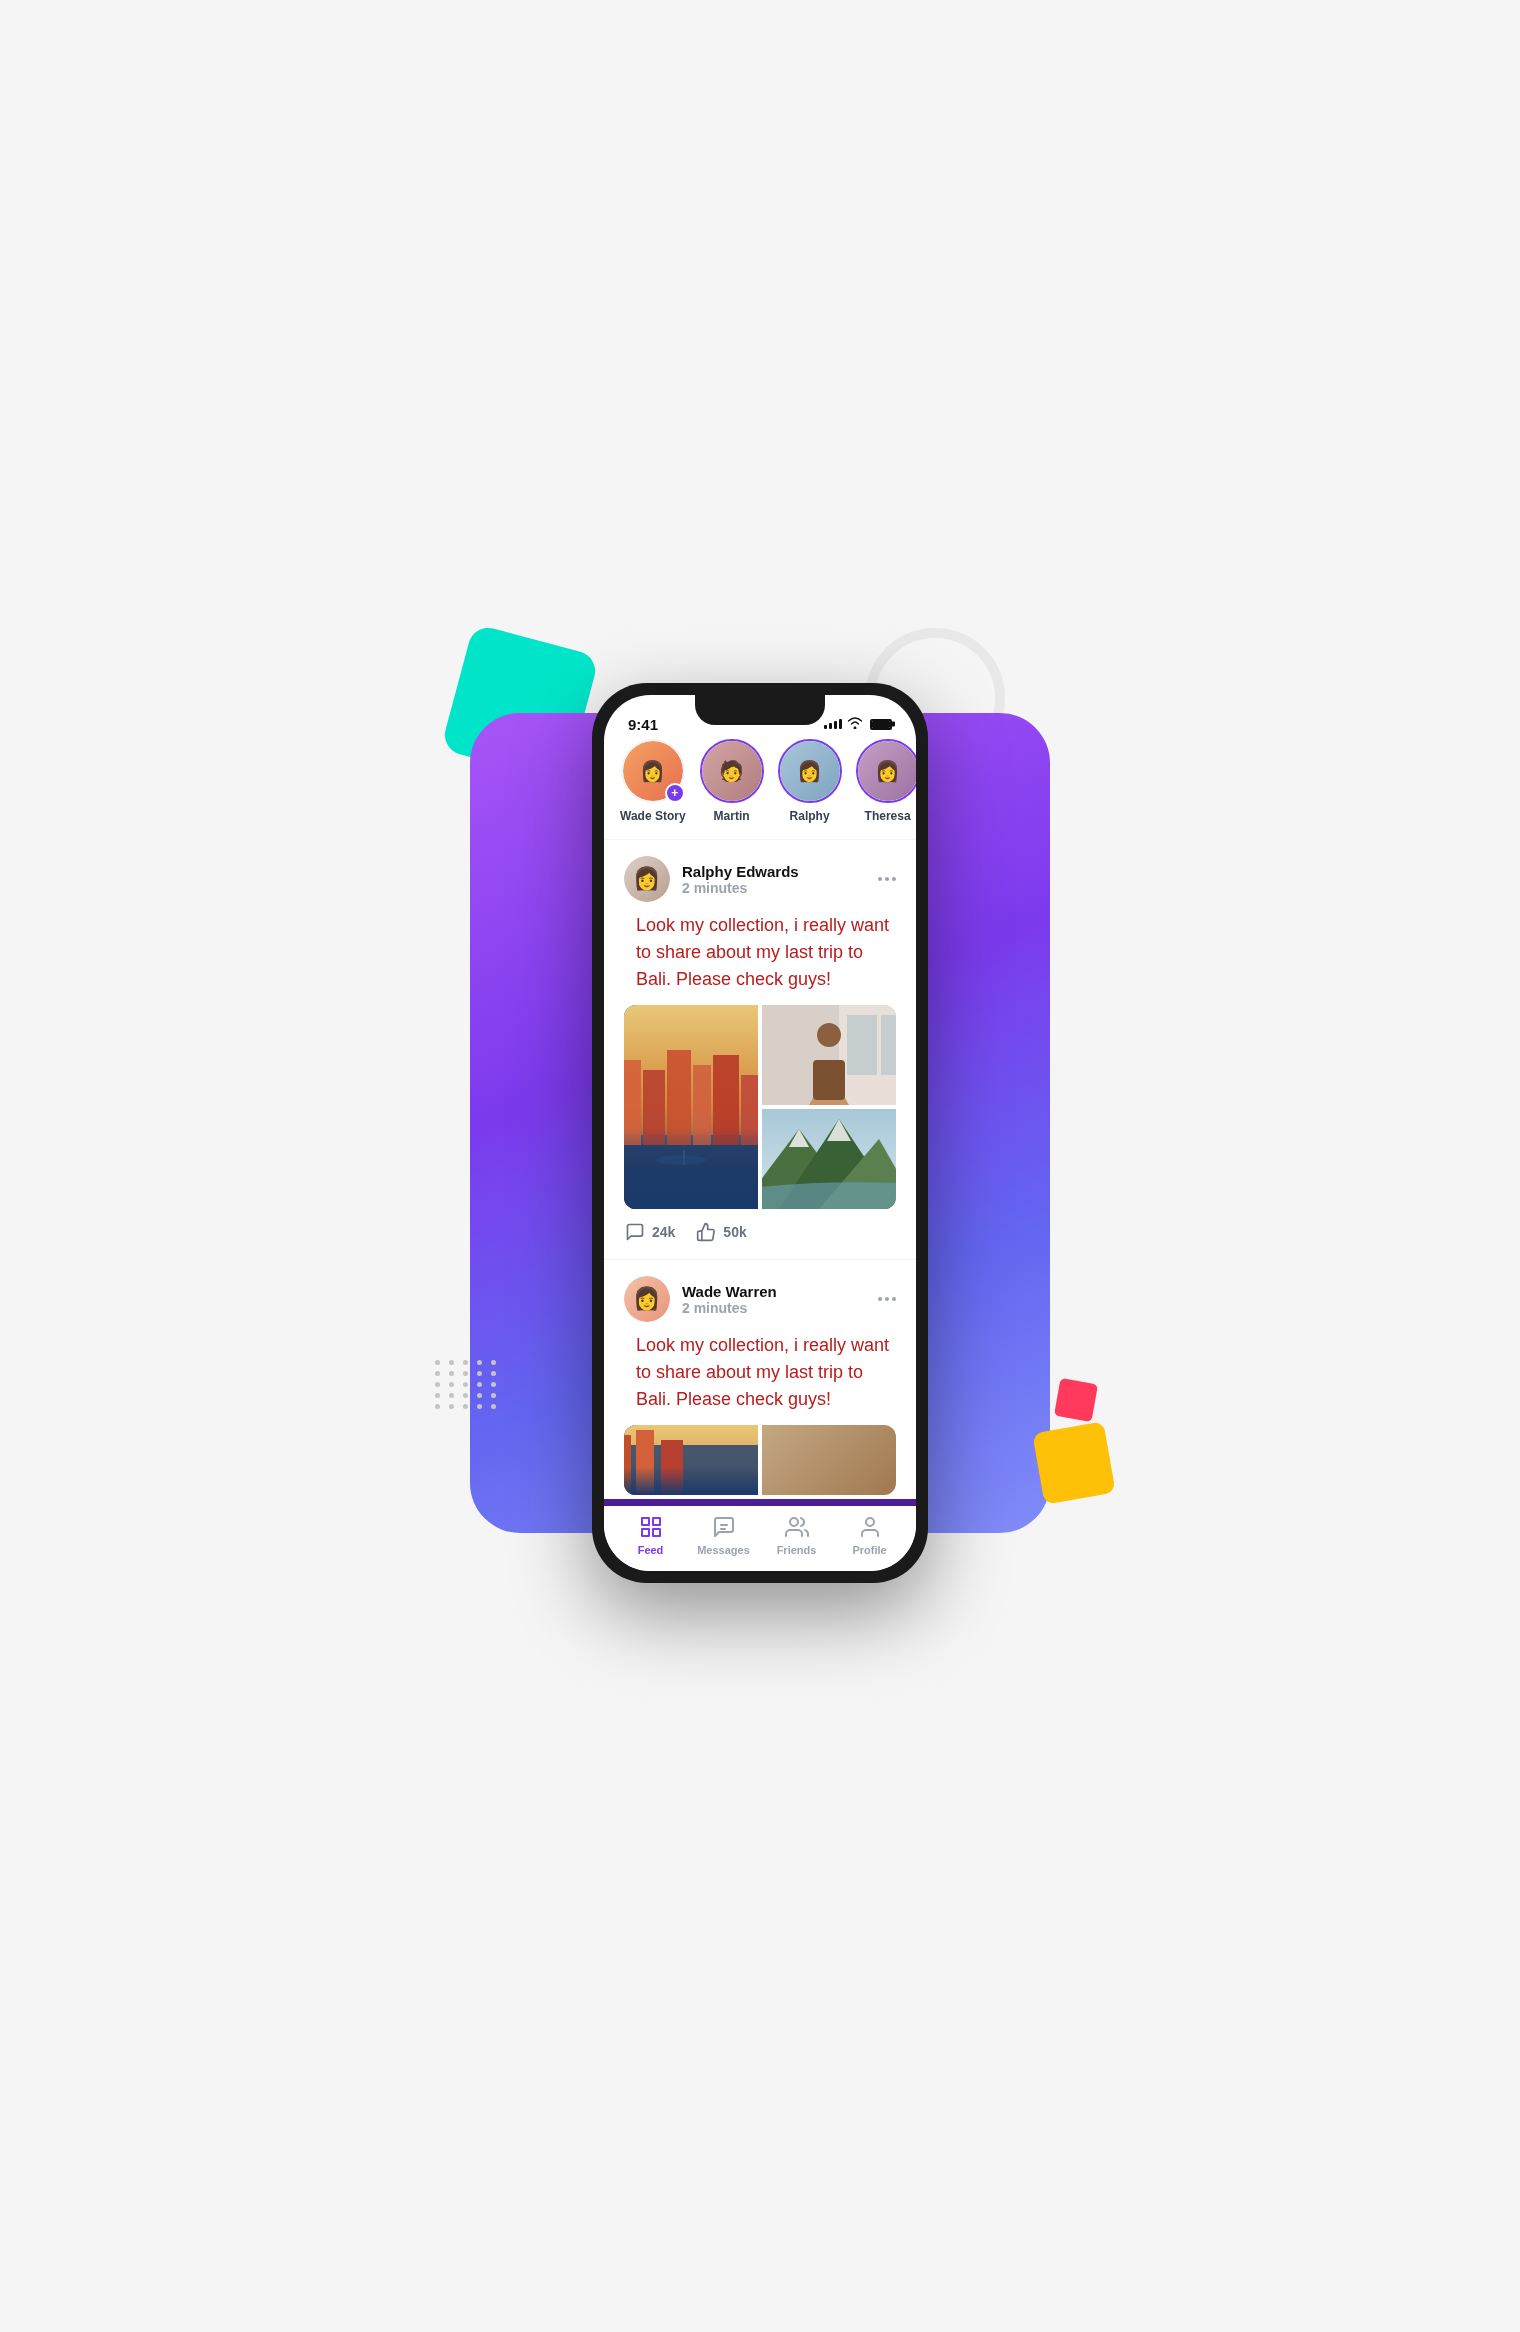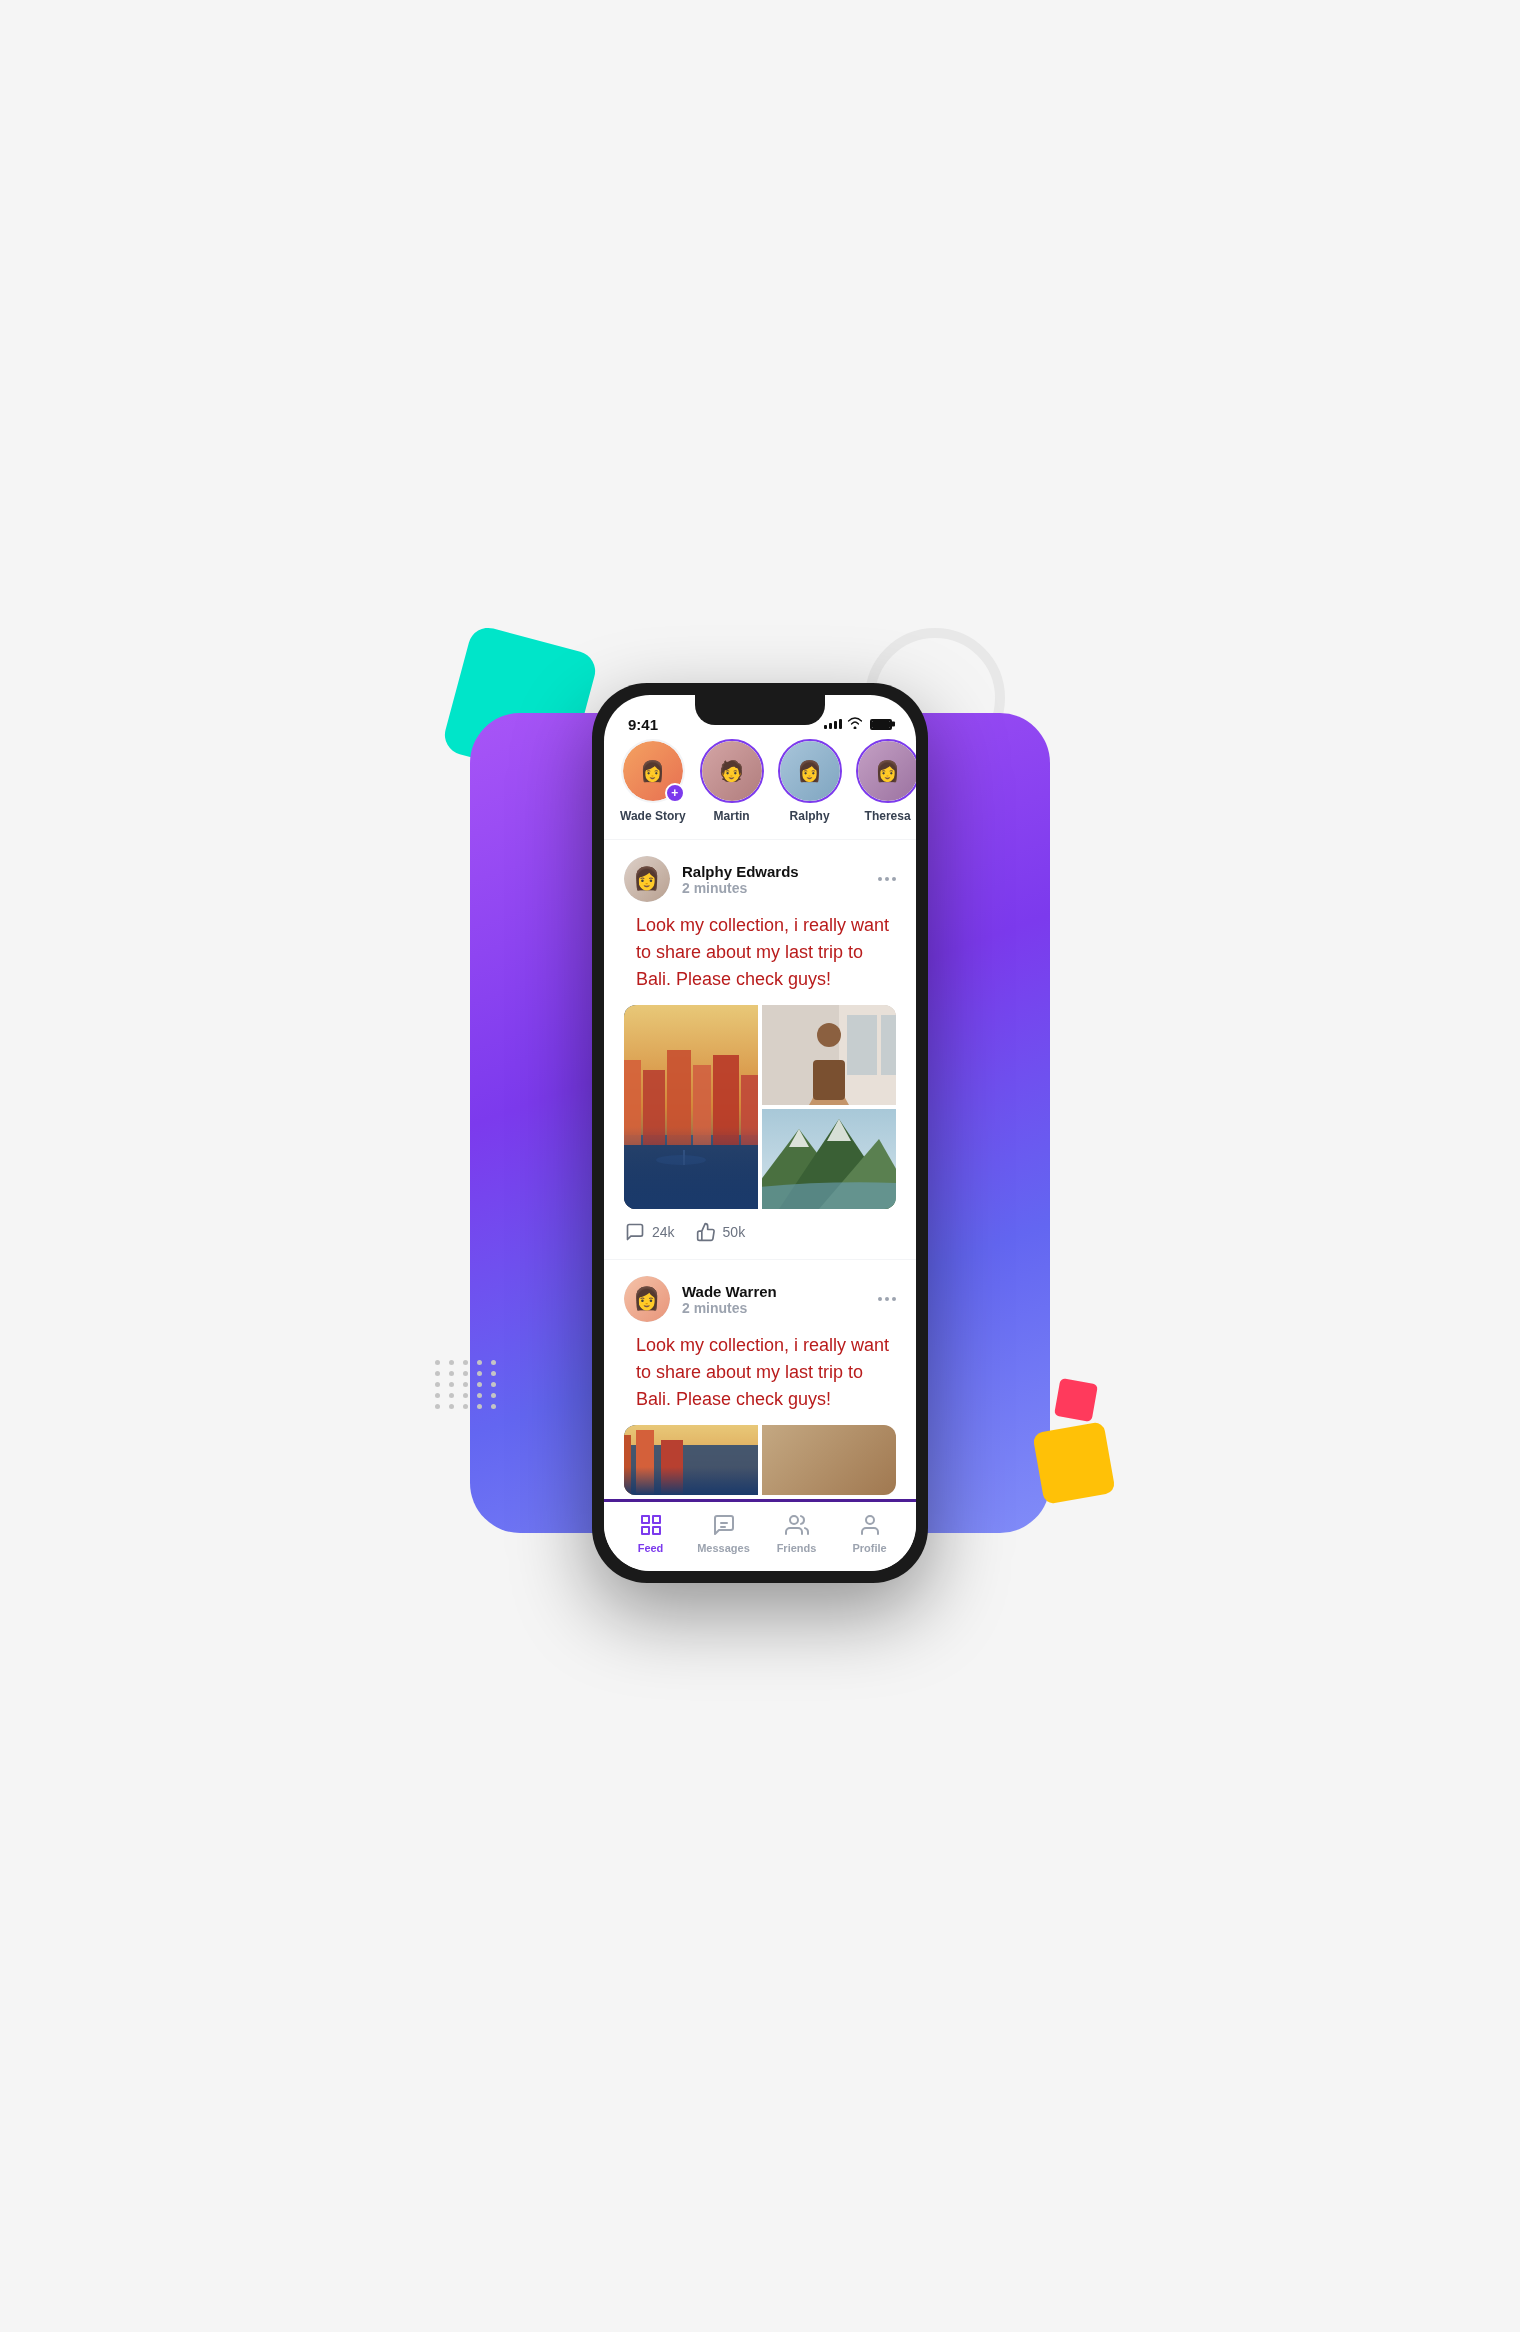--- a/index.html
+++ b/index.html
@@ -409,32 +409,32 @@
     .action-icon {
       width: 22px;
       height: 22px;
       display: flex;
       align-items: center;
       justify-content: center;
     }
     .action-count {
       font-size: 14px;
       color: #6b7280;
-      font-weight: 400;
+      font-weight: 700;
     }
 
     
     .bottom-nav {
       position: absolute;
       bottom: 0;
       left: 0;
       right: 0;
       height: 72px;
       background: white;
-      border-top: 3px solid #4c1d95;
+      border-top: 7px solid #4c1d95;
       display: flex;
       align-items: center;
       justify-content: space-around;
       padding: 0 10px;
       padding-bottom: 8px;
       border-radius: 0 0 46px 46px;
     }
     .nav-item {
       display: flex;
       flex-direction: column;

